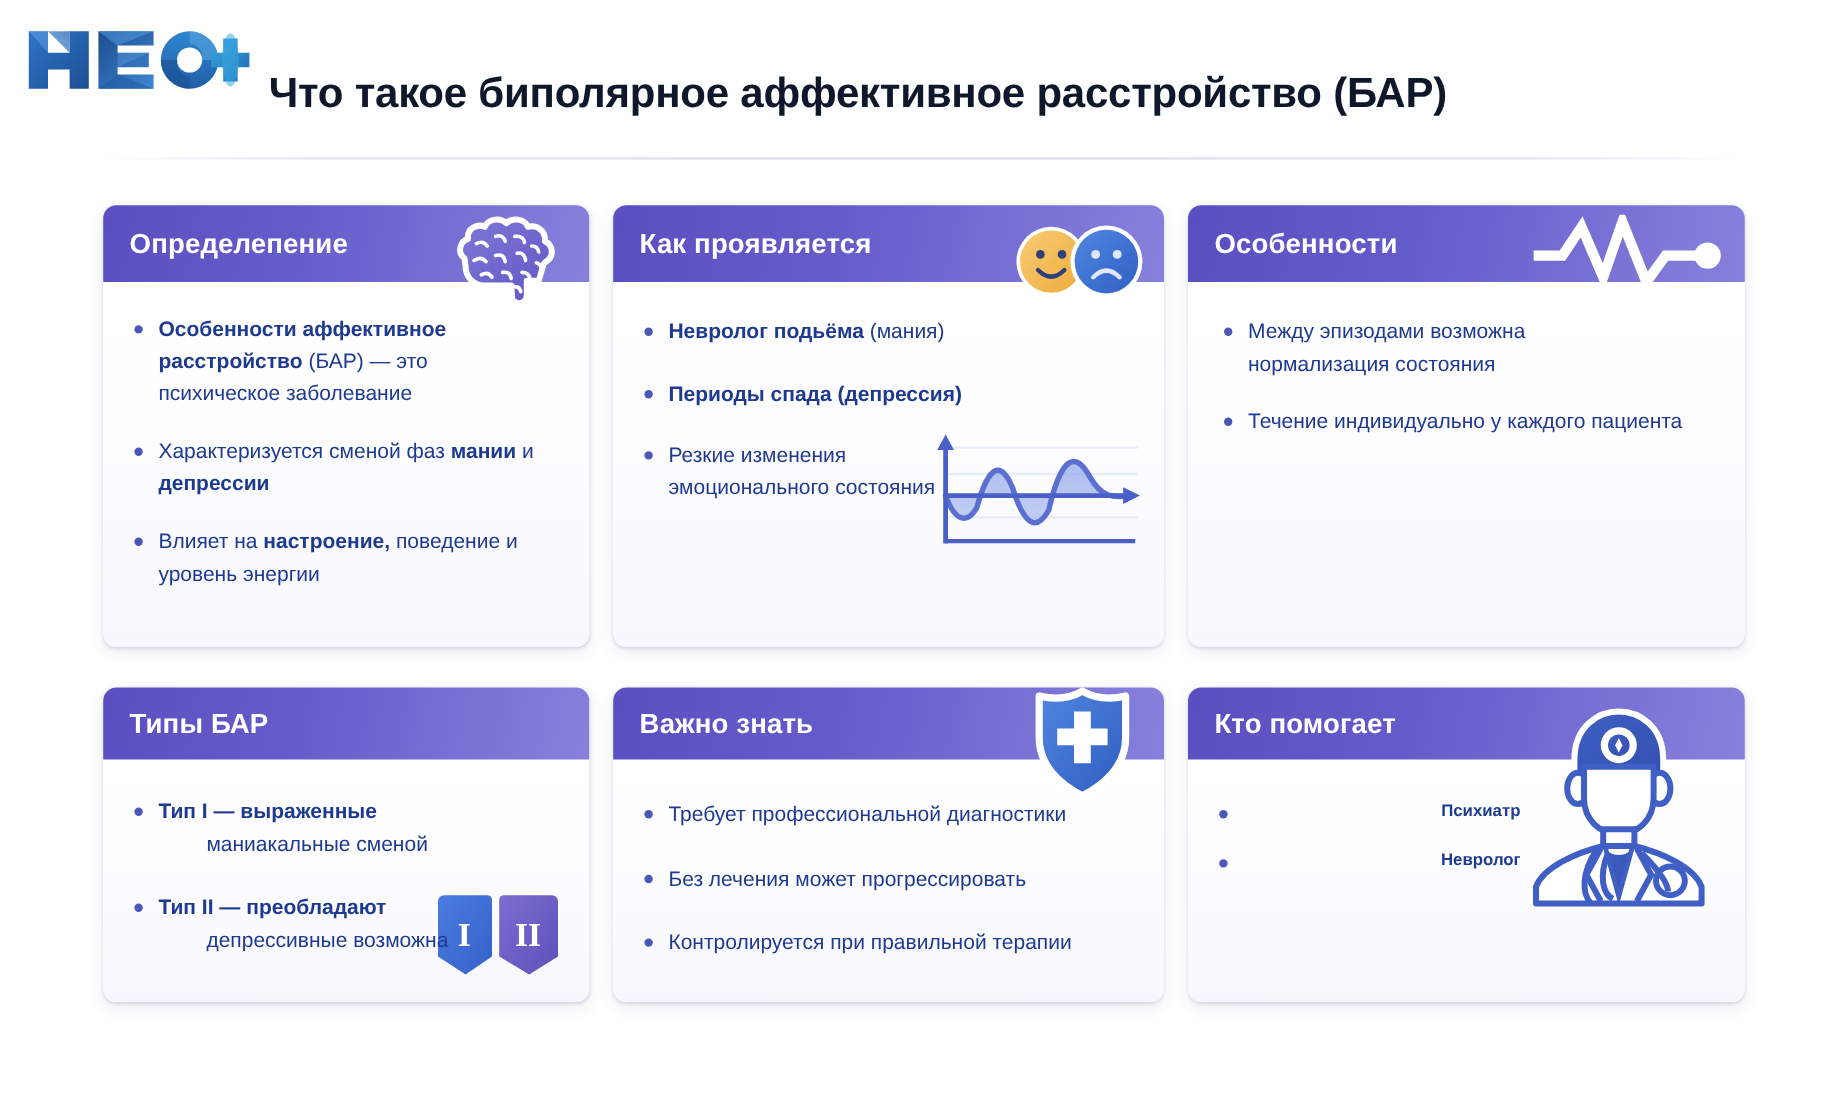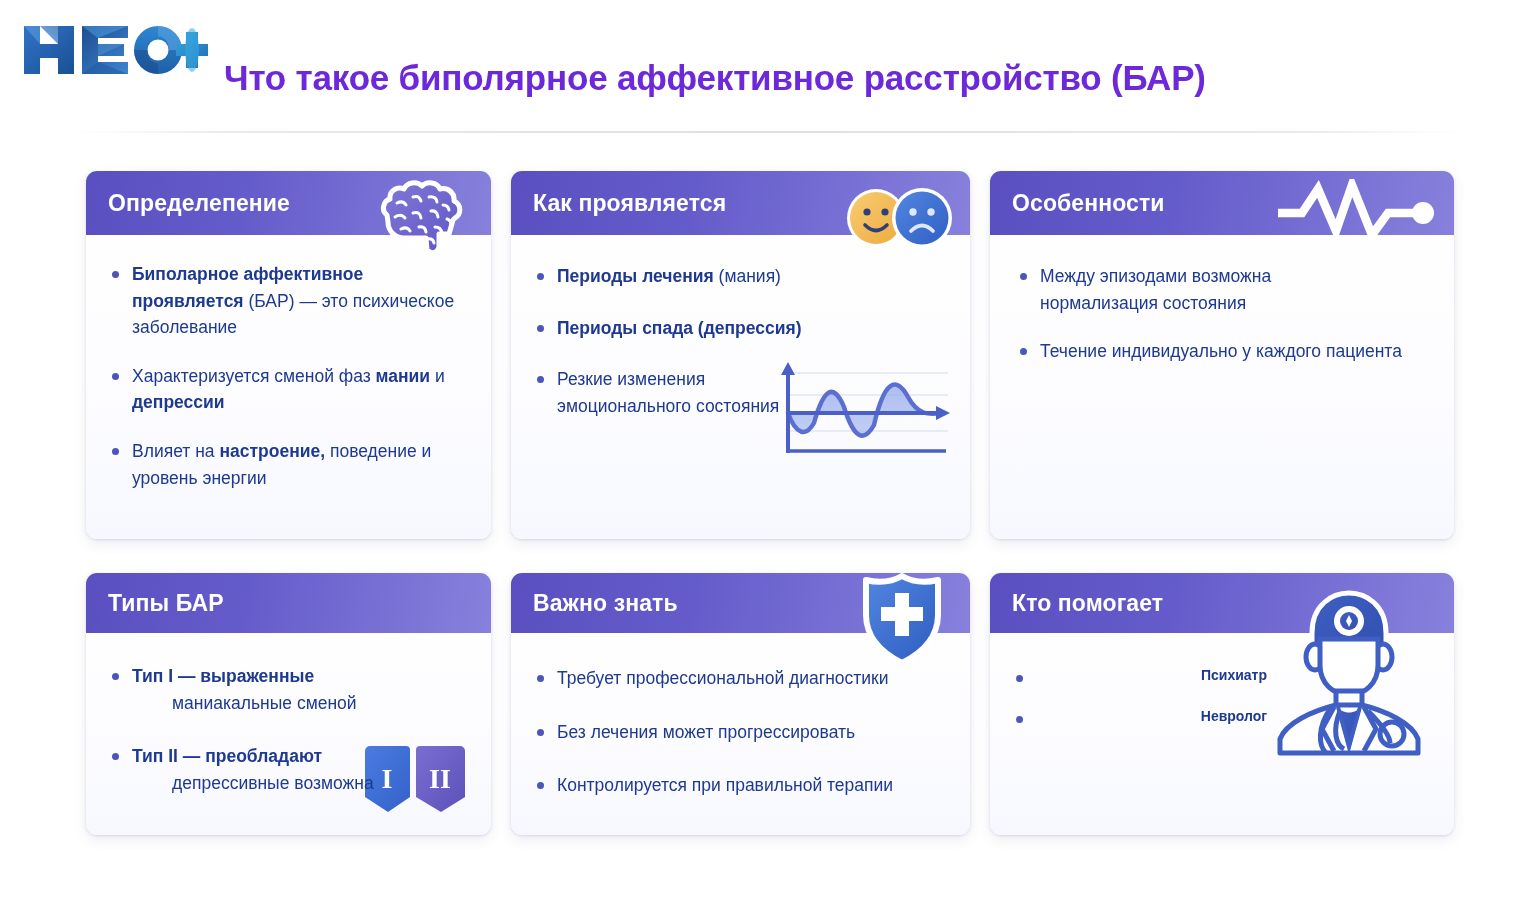--- a/index.html
+++ b/index.html
@@ -29,21 +29,21 @@
     height: 62px;
   }
 
   
   .page-title {
     position: absolute;
     left: 224px;
     top: 58px;
     font-size: 35px;
     font-weight: bold;
-    color: #6d28d9;
+    color: #0f172a;
     letter-spacing: -0.2px;
     white-space: nowrap;
   }
 
   .title-rule {
     position: absolute;
     left: 78px;
     top: 131px;
     width: 1381px;
     height: 2px;
@@ -250,21 +250,21 @@
               <path d="M48 48 q6 -1 7 5"></path>
               <path d="M64 48 q6 0 7 6"></path>
               <path d="M38 60 q6 -2 8 3"></path>
               <path d="M56 60 q6 -1 7 4"></path>
             </g>
           </g>
         </svg>
       </div>
       <div class="body">
         <ul class="bullets">
-          <li><b>Биполарное аффективное проявляется</b><span class="reg"> (БАР) — это психическое заболевание</span></li>
+          <li><b>Особенности аффективное расстройство</b><span class="reg"> (БАР) — это психическое заболевание</span></li>
           <li><span class="reg">Характеризуется сменой фаз </span><b>мании</b><span class="reg"> и </span><b>депрессии</b></li>
           <li><span class="reg">Влияет на </span><b>настроение,</b><span class="reg"> поведение и уровень энергии</span></li>
         </ul>
       </div>
     </div>
 
     <div class="card card-c2">
       <div class="card-head">
         <span class="card-head-title">Как проявляется</span>
       </div>
@@ -289,21 +289,21 @@
 
           <circle cx="82" cy="33" r="30" fill="#ffffff"></circle>
           <circle cx="82" cy="33" r="26.5" fill="url(#sadG)"></circle>
           <circle cx="73" cy="27" r="3.7" fill="#dfe8fb"></circle>
           <circle cx="91" cy="27" r="3.7" fill="#dfe8fb"></circle>
           <path d="M71 46 q11 -11 22 0" stroke="#dfe8fb" stroke-width="3.7" fill="none" stroke-linecap="round"></path>
         </svg>
       </div>
       <div class="body">
         <ul class="bullets">
-          <li><b>Периоды лечения</b><span class="reg"> (мания)</span></li>
+          <li><b>Невролог подьёма</b><span class="reg"> (мания)</span></li>
           <li><b>Периоды спада (депрессия)</b></li>
           <li style="max-width:250px;"><span class="reg">Резкие изменения эмоционального состояния</span></li>
         </ul>
       </div>
 
       <div class="wave-chart">
         <svg viewBox="0 0 190 104" width="190" height="104">
           <defs>
             <linearGradient id="waveFill" x1="0" y1="0" x2="0" y2="1">
               <stop offset="0" stop-color="#93a9ea" stop-opacity=".75"></stop>

